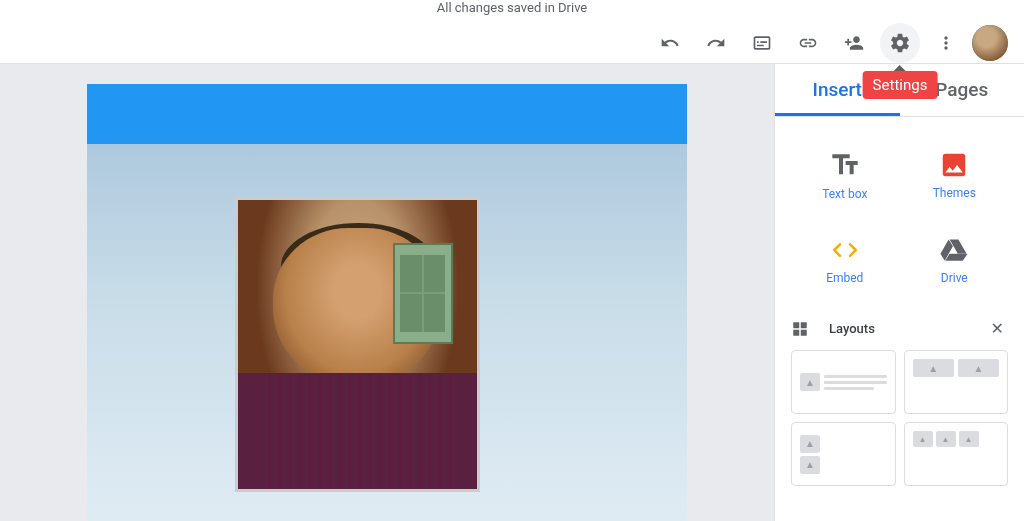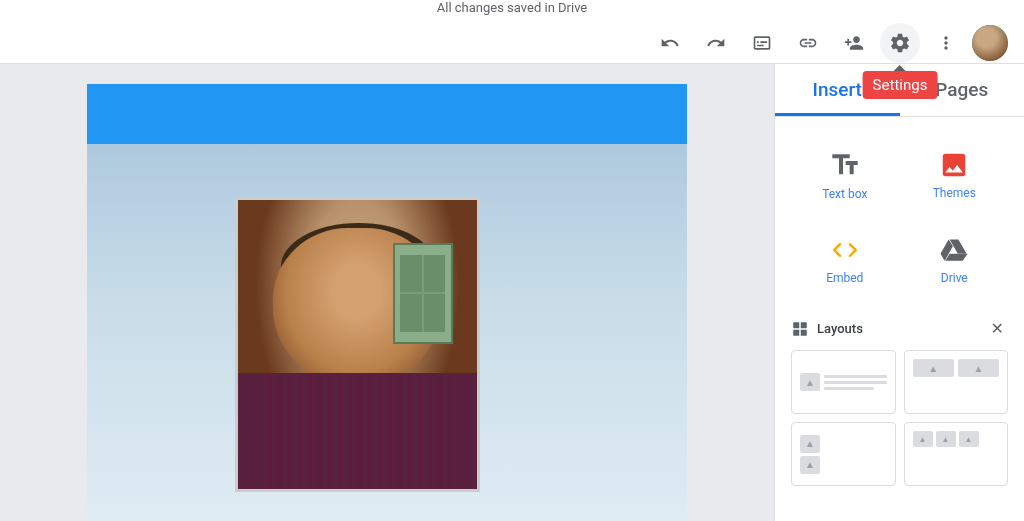--- a/index.html
+++ b/index.html
@@ -190,21 +190,21 @@
     .insert-icon.drive-icon { color: #5f6368; font-size: 24px; }
 
     .insert-label { font-size: 12px; color: #3b82f6; text-align: center; }
 
     
     .layouts-section { margin-top: 4px; }
     .layouts-header {
       display: flex; align-items: center; justify-content: space-between;
       margin-bottom: 10px;
     }
-    .layouts-title-row { display: flex; align-items: center; gap: 8px; }
+    .layouts-title-row { display: flex; align-items: center; gap: 20px; }
     .layouts-title { font-size: 13px; color: #3c4043; font-weight: 500; }
     .layouts-close { background: none; border: none; cursor: pointer; color: #5f6368; font-size: 16px; padding: 2px 4px; }
 
     .layouts-grid { display: grid; grid-template-columns: 1fr 1fr; gap: 8px; }
     .layout-thumb {
       border: 1px solid #dadce0; border-radius: 4px; padding: 8px;
       cursor: pointer; height: 64px; display: flex; align-items: center;
       justify-content: center; gap: 4px;
     }
 

